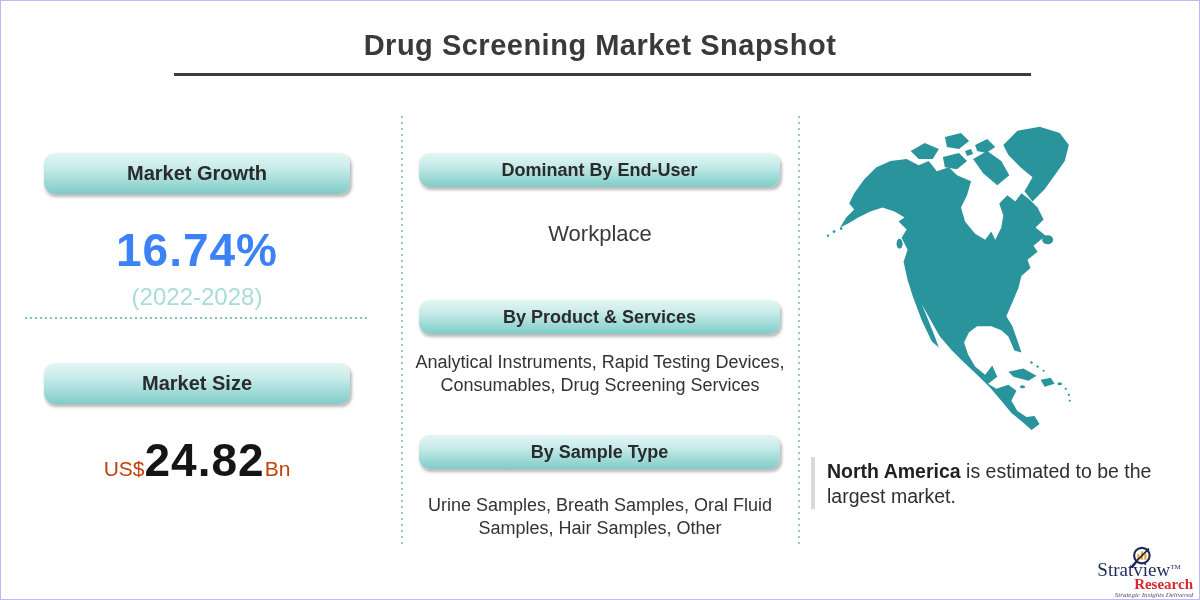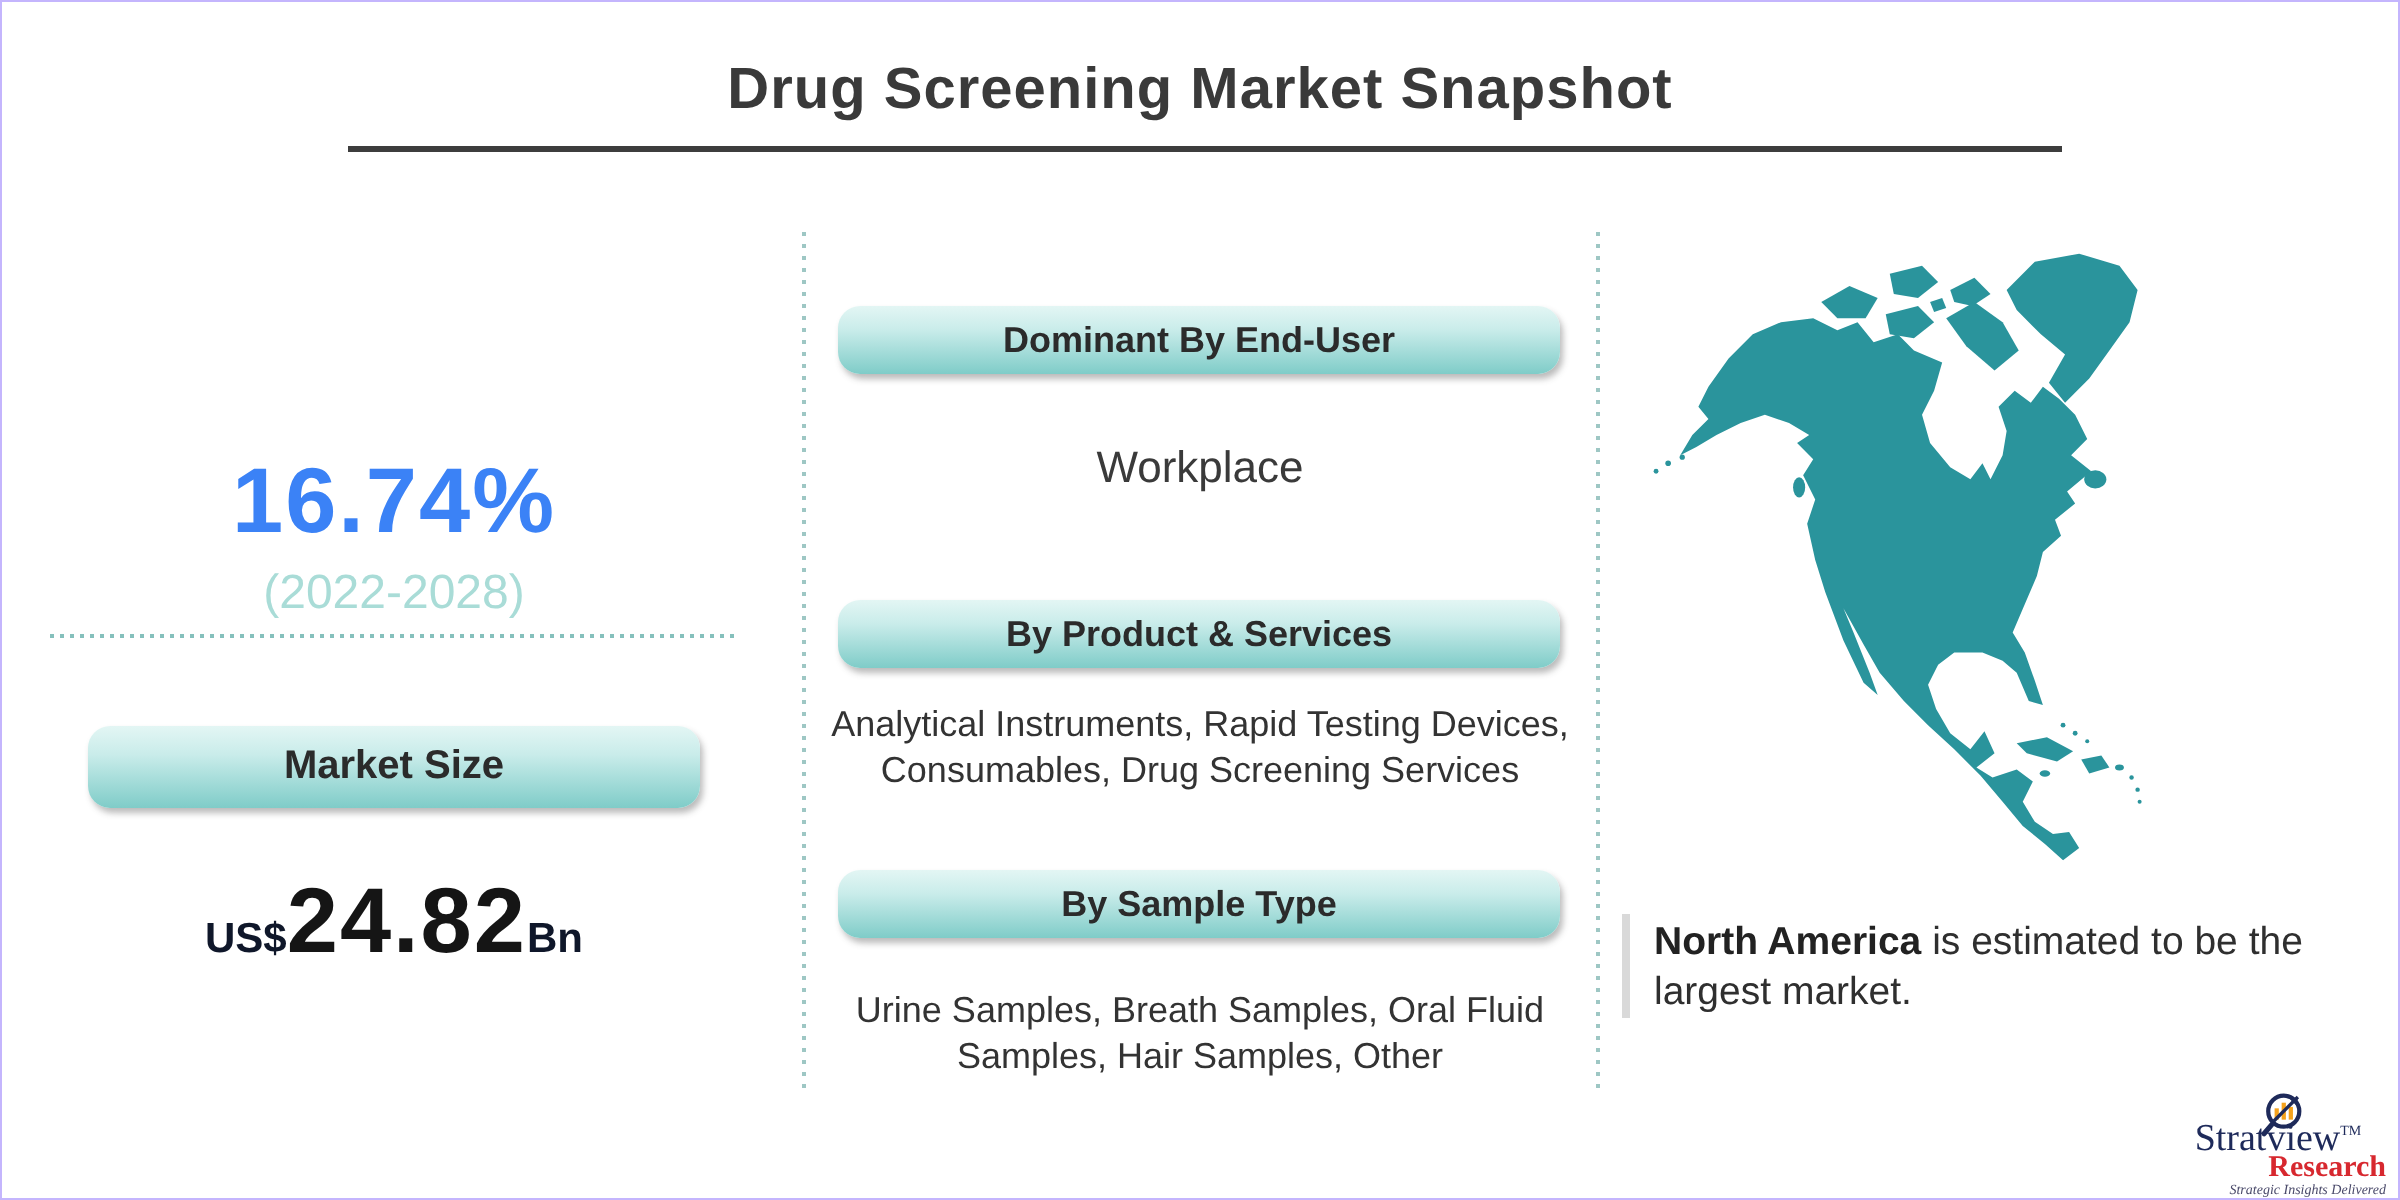--- a/index.html
+++ b/index.html
@@ -49,21 +49,21 @@
     font-weight:800;color:#3b82f6;font-size:46px;letter-spacing:1px;
   }
   .period{
     position:absolute;left:30px;width:332px;text-align:center;
     color:#a9dcd7;font-size:24px;
   }
   .size-line{
     position:absolute;left:30px;top:432px;width:332px;text-align:center;
     color:#151515;
   }
-  .size-line .cur,.size-line .unit{font-size:21px;font-weight:700;color:#0f172a;}
+  .size-line .cur,.size-line .unit{font-size:21px;font-weight:400;color:#c2410c;}
   .size-line .val{font-size:46px;font-weight:800;letter-spacing:1px;}
   
   .mid-body{
     position:absolute;left:414px;width:370px;text-align:center;
     color:#333;font-size:18px;line-height:22.5px;
   }
   .mid-body.single{font-size:22px;color:#3a3a3a;}
   
   .map-wrap{position:absolute;left:823px;top:121px;width:272px;height:324px;}
   .note-bar{position:absolute;left:810px;top:456px;width:4px;height:52px;background:#d9d9d9;}
@@ -85,20 +85,23 @@
 
 <div class="canvas">
 
   <div class="title">Drug Screening Market Snapshot</div>
   <div class="title-underline"></div>
 
   <div class="vdots left"></div>
   <div class="vdots right"></div>
   <div class="hdots"></div>
 
+  <div class="pill pill-left" style="top:152px">
+    <span>Market Growth</span>
+  </div>
   <div class="big-value" style="top:222px">16.74%</div>
   <div class="period" style="top:282px">(2022-2028)</div>
 
   <div class="pill pill-left" style="top:362px">
     <span>Market Size</span>
   </div>
   <div class="size-line">
     <span class="cur">US$</span><span class="val">24.82</span><span class="unit">Bn</span>
   </div>
 

